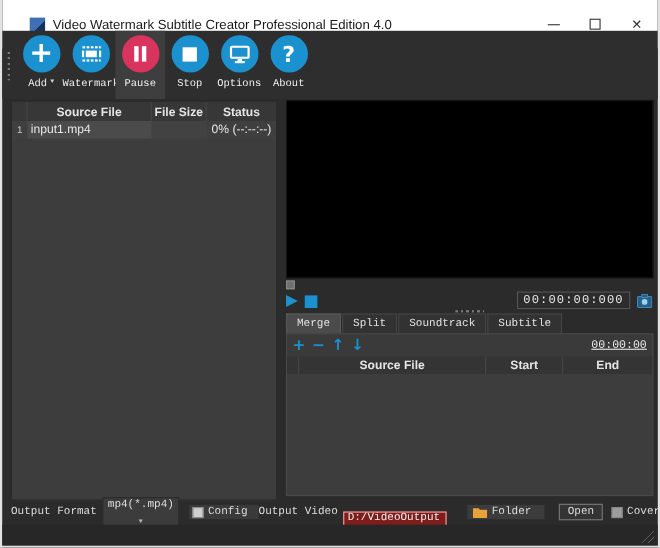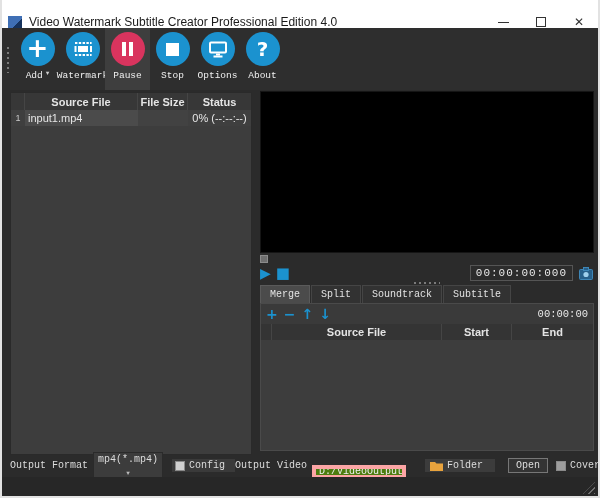--- a/index.html
+++ b/index.html
@@ -4,21 +4,21 @@
 <style>
   html,body{margin:0;padding:0;background:#666;}
   *{box-sizing:border-box;}
   .window{
     position:relative;width:600px;height:498px;background:#2b2b2b;
     font-family:"Liberation Sans",sans-serif;overflow:hidden;
     border-left:2px solid #e2e2e2;border-right:2px solid #e2e2e2;border-bottom:2px solid #e2e2e2;
   }
   
   .titlebar{position:absolute;top:0;left:0;right:0;height:44px;background:#ffffff;
-    display:flex;align-items:center;padding-left:6px;}
+    display:flex;align-items:center;padding-left:25px;}
   .app-icon{width:14px;height:13px;background:linear-gradient(135deg,#3f6fb5 0 60%,#16325c 60%);margin-right:7px;flex:0 0 auto;}
   .title-text{font-size:12px;color:#1a1a1a;flex:1;white-space:nowrap;}
   .win-btn{width:38px;height:28px;display:flex;align-items:center;justify-content:center;color:#333;}
   .min-glyph{width:11px;height:1px;background:#333;display:block;}
   .max-glyph{width:10px;height:10px;border:1px solid #333;display:block;}
   .close-glyph{font-size:12px;line-height:1;color:#333;font-family:"DejaVu Sans",sans-serif;}
   
   .toolbar{position:absolute;top:28px;left:0;right:0;height:62px;background:#2e2e2e;
     display:flex;align-items:stretch;padding-left:13px;}
   .tb-grip{position:absolute;left:5px;top:19px;width:2px;height:26px;
@@ -66,39 +66,39 @@
     background:repeating-linear-gradient(90deg,#7a7a7a 0 2px,transparent 2px 5px);}
   .tabs{position:absolute;left:258px;top:285px;height:18px;display:flex;
     font-family:"Liberation Mono",monospace;font-size:10px;color:#e2e2e2;}
   .tab{padding:0 9px;line-height:17px;background:#323232;border:1px solid #454545;border-bottom:none;margin-right:1px;white-space:nowrap;text-align:center;}
   .tab.active{background:#4b4b4b;border-color:#5a5a5a;}
   
   .tabpanel{position:absolute;left:258px;top:303px;width:334px;height:148px;
     background:#3a3a3a;border:1px solid #4a4a4a;display:flex;flex-direction:column;}
   .mini-toolbar{height:20px;display:flex;align-items:center;padding:1px 5px;gap:6px;}
   .mini-btn{color:#1b92cf;font-weight:bold;font-size:14px;line-height:1;font-family:"DejaVu Sans",sans-serif;}
-  .mini-time{margin-left:auto;font-family:"Liberation Mono",monospace;font-size:10.5px;color:#e8e8e8;}
+  .mini-time{margin-left:auto;font-family:"Liberation Mono",monospace;font-size:10.5px;color:#e8e8e8;text-decoration:underline;}
   .mt-head{display:flex;height:16px;background:#343434;color:#e4e4e4;font-size:11px;font-weight:bold;}
   .mt-head>div{display:flex;align-items:center;justify-content:center;border-right:1px solid #454545;}
   .mcol-gut{width:11px;flex:0 0 auto;}
   .mcol-src{width:170px;flex:0 0 auto;}
   .mcol-start{width:70px;flex:0 0 auto;}
   .mcol-end{flex:1;border-right:none!important;}
   .mt-body{flex:1;background:#3d3d3d;}
   
   .bottombar{position:absolute;left:0;right:0;top:456px;height:19px;display:flex;align-items:center;
     font-family:"Liberation Mono",monospace;font-size:10px;color:#dcdcdc;padding:0 8px;}
   .bb-label{white-space:nowrap;}
   .format-select{background:#3c3c3c;border:1px solid #2a2a2a;display:flex;align-items:center;
     gap:5px;padding:1px 4px;margin-left:5px;flex-direction:column;}
   .format-caret{font-size:6px;color:#bbb;}
   .config-box{background:#3a3a3a;display:flex;align-items:flex-end;gap:4px;padding:1px 10px 1px 3px;margin-left:9px;}
   .checkbox{width:10px;height:10px;background:#cfcfcf;border:1px solid #8a8a8a;display:block;flex:0 0 auto;}
   .checkbox.dim{background:#9d9d9d;}
-  .folder-input{background:#4d7c0f;border:4px solid #fca5a5;color:#f0f0f0;width:94px;height:14px;
+  .folder-input{background:#7f1d1d;border:1px solid #fca5a5;color:#f0f0f0;width:94px;height:14px;
     display:flex;align-items:center;padding-left:3px;margin-left:5px;white-space:nowrap;overflow:hidden;margin-top:12px;}
   .folder-btn{background:#3c3c3c;display:flex;align-items:center;gap:4px;padding:1px 12px 1px 5px;margin-left:19px;}
   .open-btn{background:#343434;border:1px solid #777;padding:1px 7px;margin-left:13px;}
   .coverage{display:flex;align-items:center;gap:4px;margin-left:8px;}
   .out-folder-group{display:flex;align-items:center;margin-left:auto;}
   
   .statusbar{position:absolute;left:0;right:0;top:477px;bottom:0;background:#272727;}
   .resize-grip{position:absolute;right:3px;bottom:2px;width:12px;height:12px;
     background:repeating-linear-gradient(135deg,#6e6e6e 0 1px,transparent 1px 4px);
     clip-path:polygon(100% 0,100% 100%,0 100%);}

